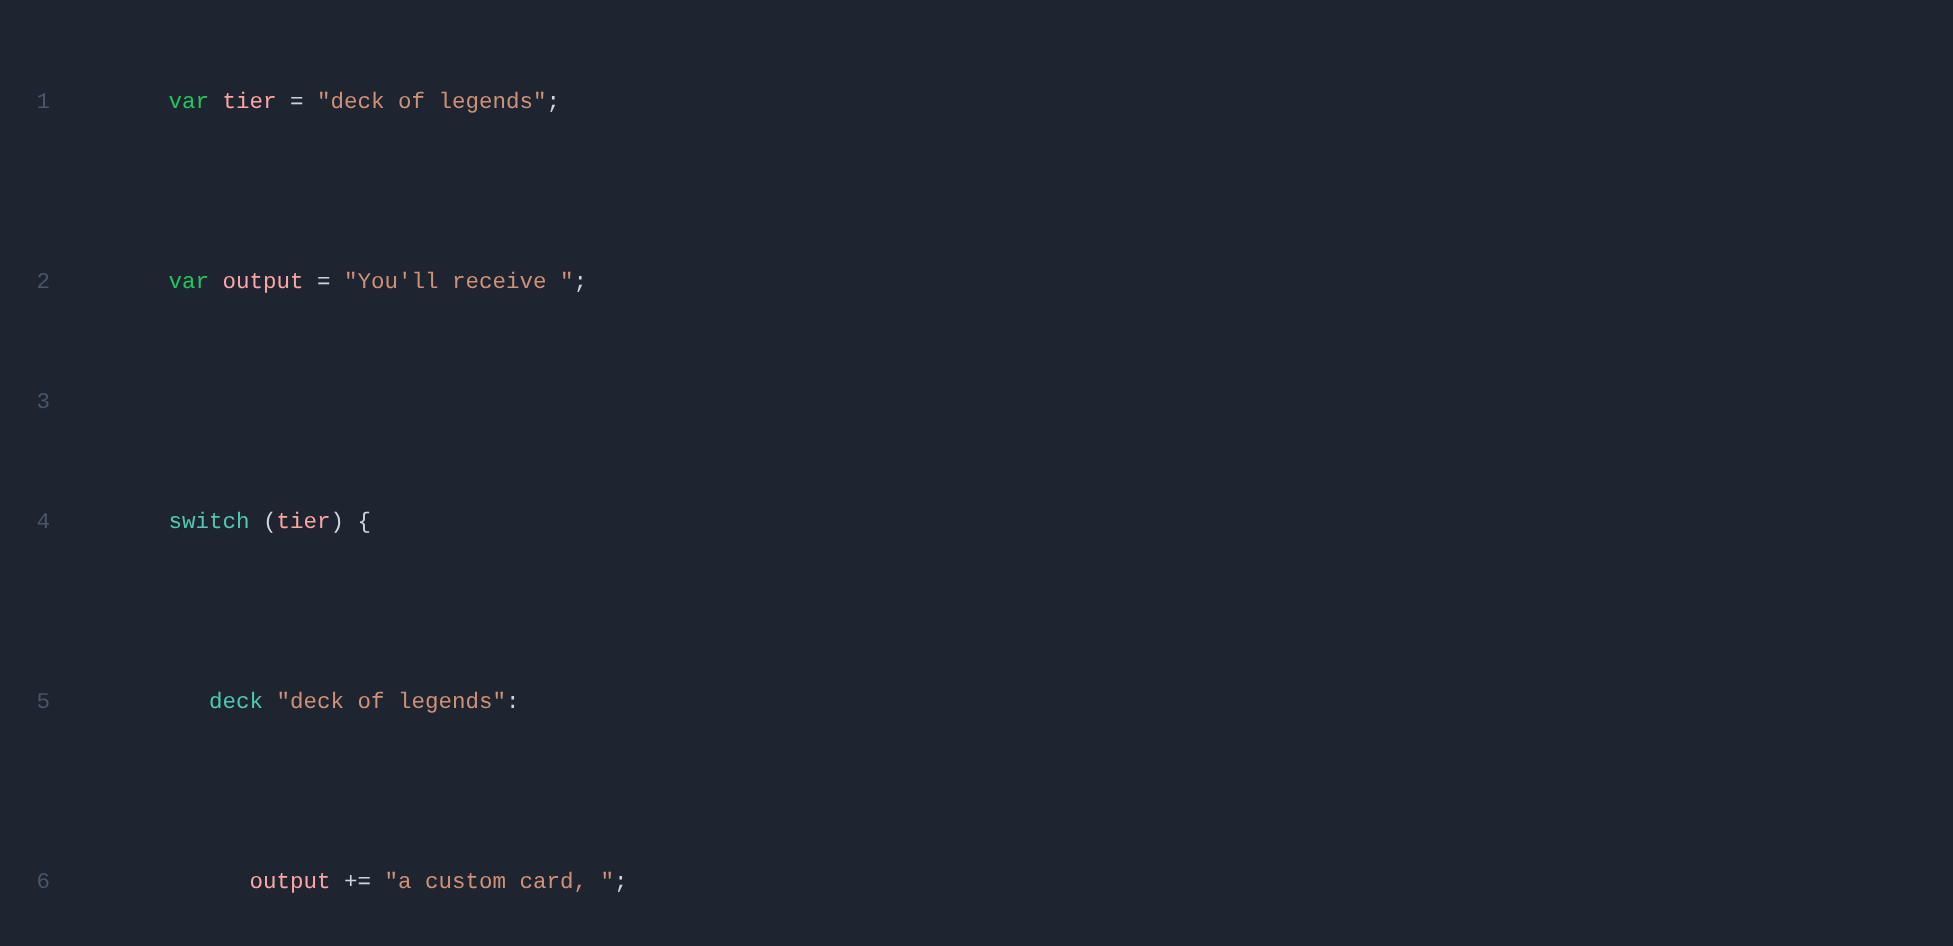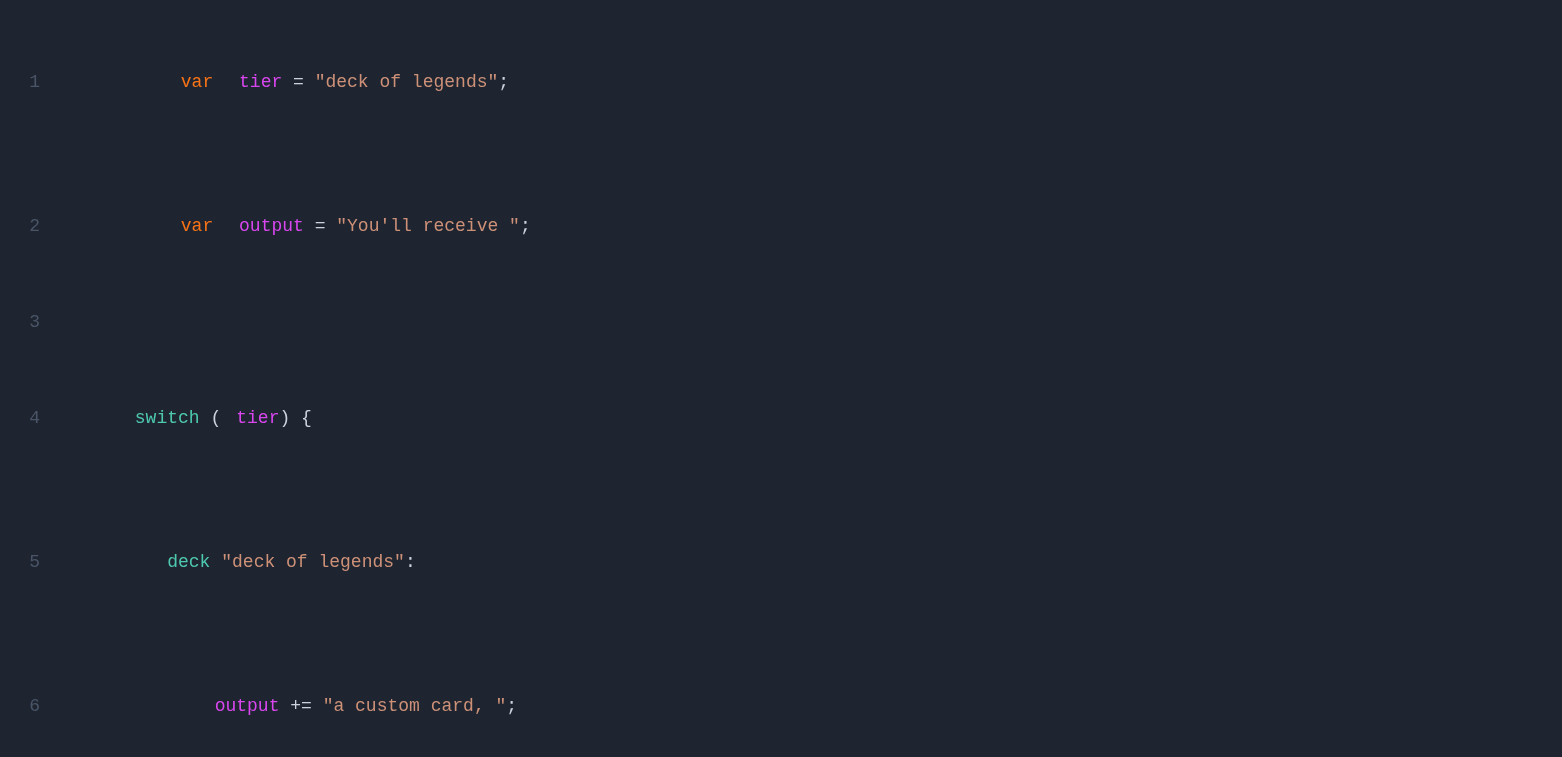--- a/index.html
+++ b/index.html
@@ -40,25 +40,25 @@
       padding-right: 30px;
       user-select: none;
       flex-shrink: 0;
       font-size: 18px;
     }
 
     .code-content {
       display: inline;
     }
 
-    .kw-var { color: #f97316; margin-left: 46px; }
+    .kw-var { color: #22c55e; }
     .kw-switch { color: #4ec9b0; text-align: right; }
     .kw-case { color: #4ec9b0; }
 
-    .identifier { color: #d946ef; margin-left: 15px; }
+    .identifier { color: #fca5a5; }
     .string { color: #ce9178; }
     .operator { color: #cdd3de; }
     .punctuation { color: #cdd3de; }
   </style>
 </head>
 <body>
 
 <div class="code-editor">
 
   <div class="code-line">

